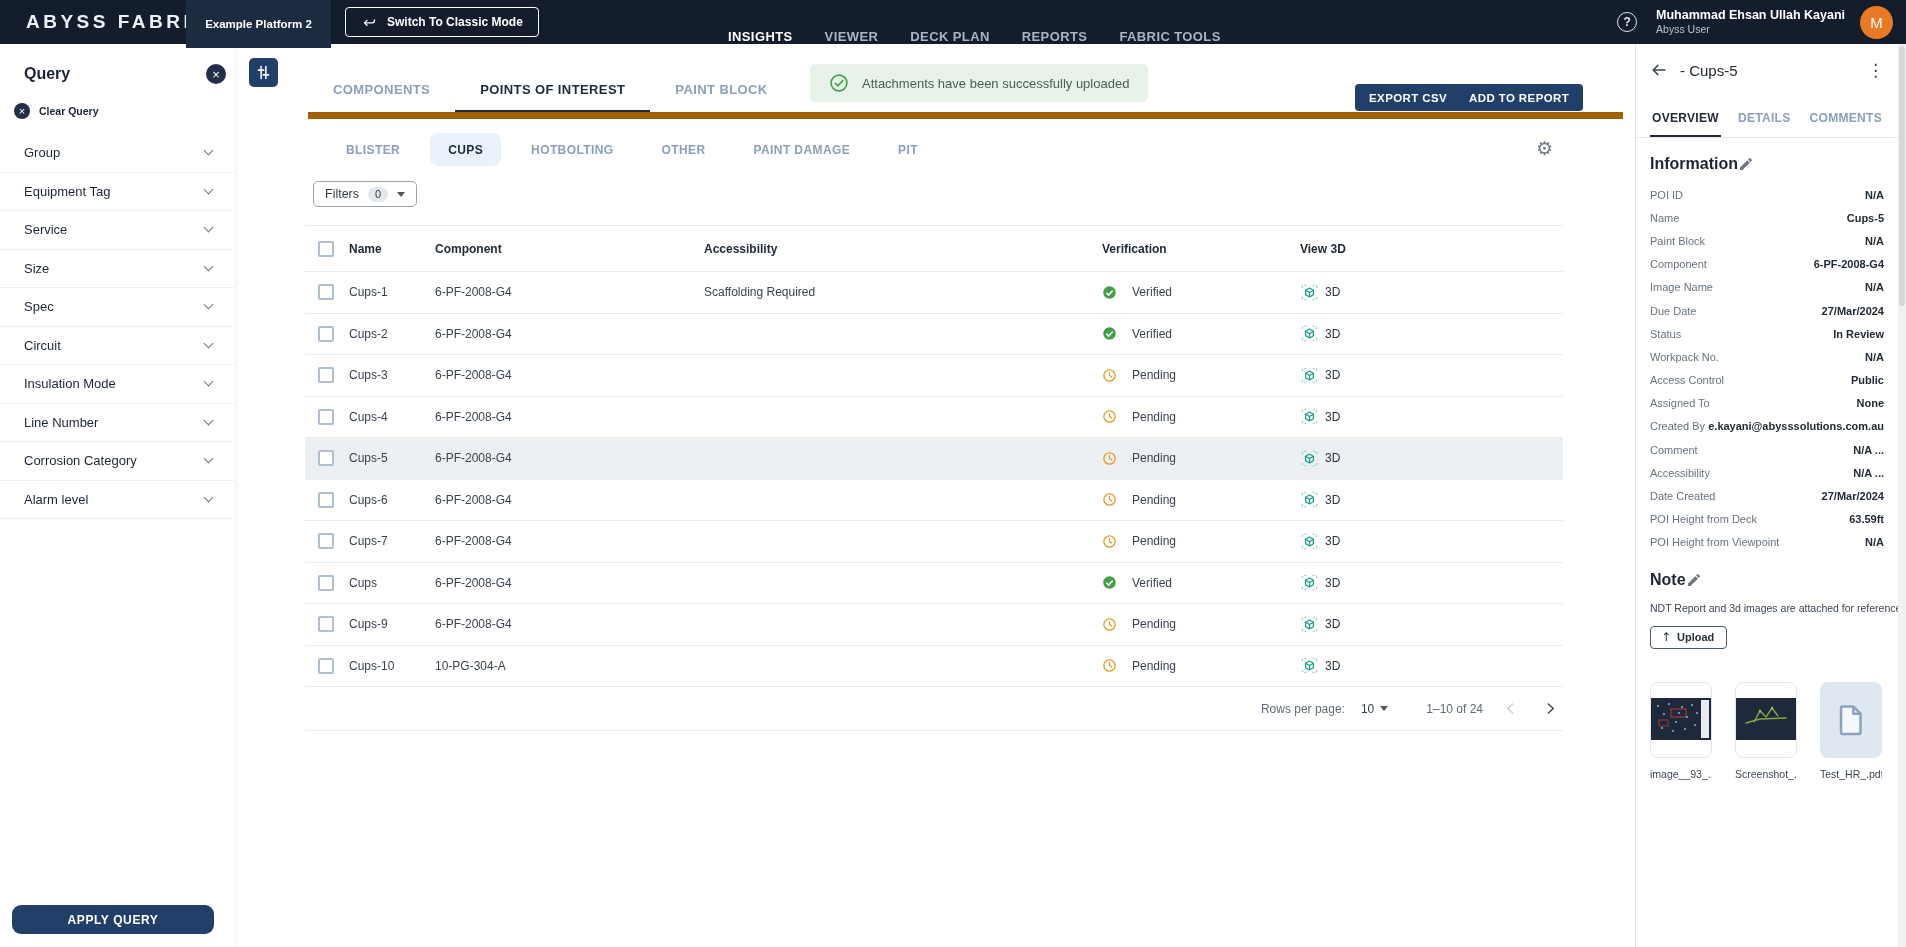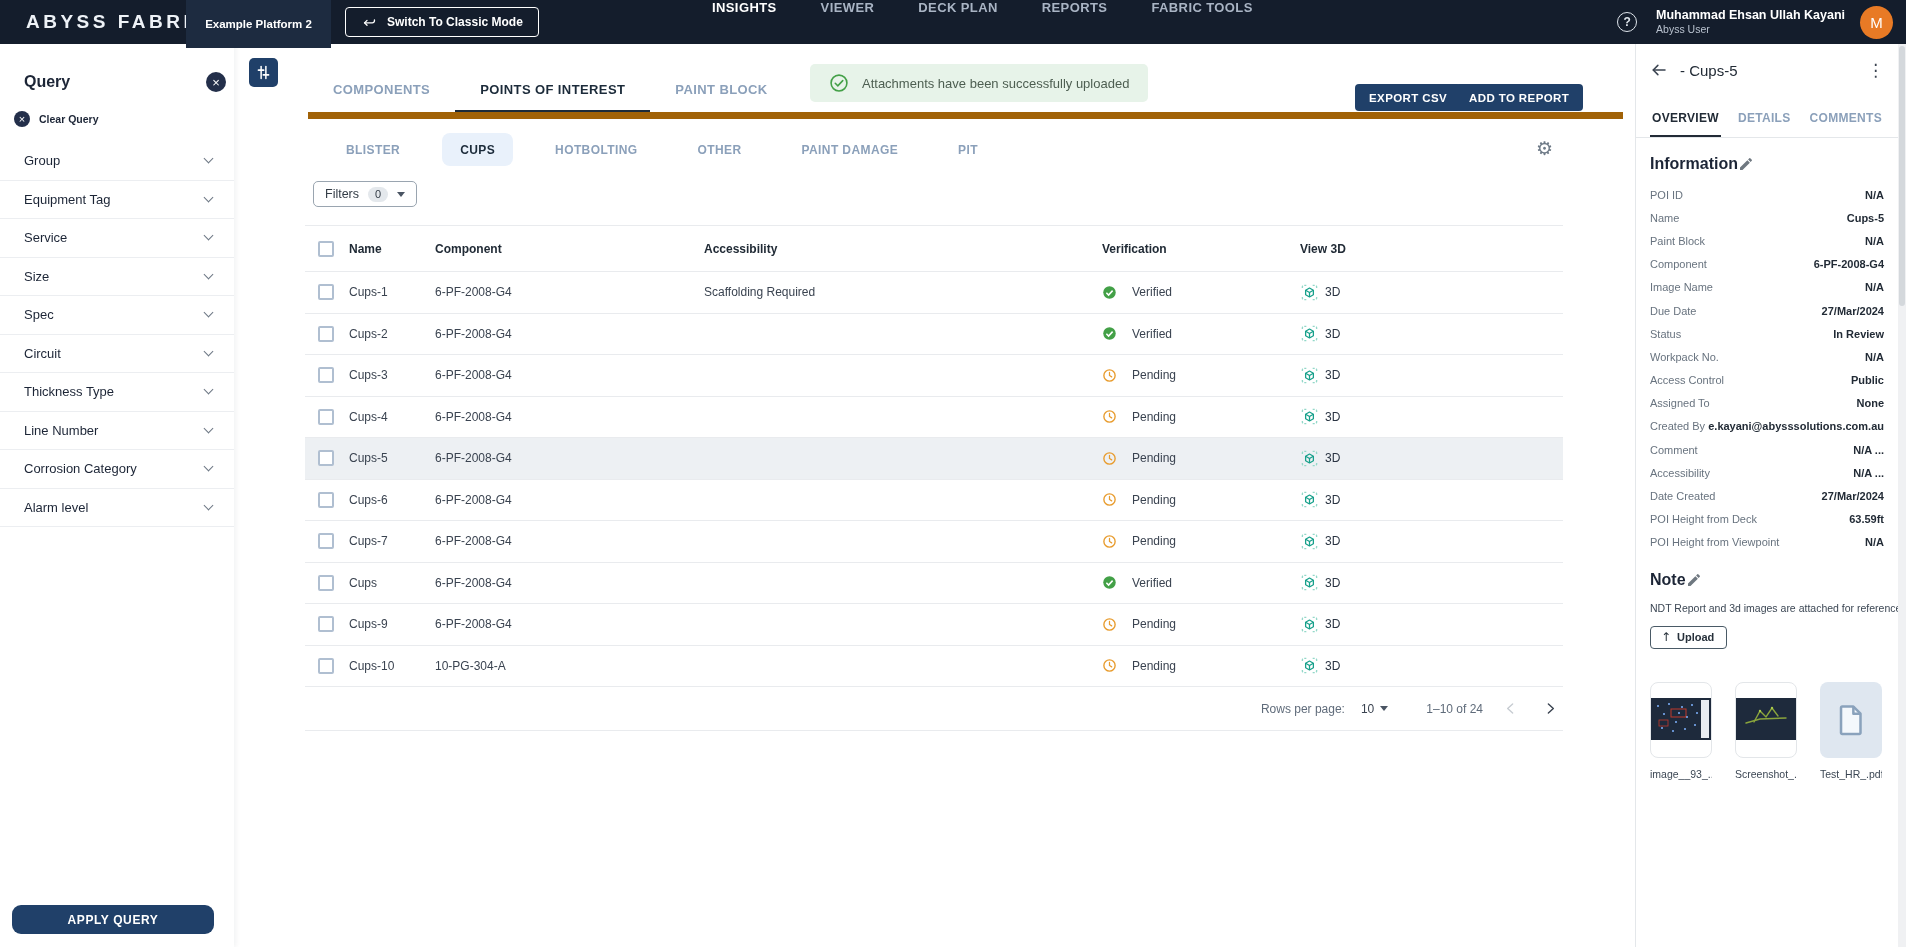--- a/index.html
+++ b/index.html
@@ -2,32 +2,32 @@
 <html><head>
 <meta charset="utf-8">
 <style>
   *{box-sizing:border-box;margin:0;padding:0}
   html,body{width:1906px;height:947px;overflow:hidden;font-family:"Liberation Sans",sans-serif;background:#fff}
   
   .topbar{position:fixed;left:0;top:0;width:1906px;height:44px;background:#141d2c;z-index:60}
   .logo{position:absolute;left:26px;top:11px;color:#eef2f7;font-size:19px;font-weight:600;letter-spacing:3.5px;white-space:nowrap}
   .platform-tab{position:absolute;left:186px;top:0;width:145px;height:48px;background:#1d2b40;display:flex;align-items:center;justify-content:center;color:#fff;font-size:11.5px;font-weight:700}
   .switch-btn{position:absolute;left:345px;top:7px;height:30px;border:1px solid #fff;border-radius:4px;display:flex;align-items:center;gap:9px;padding:0 15px;color:#fff;font-size:12px;font-weight:700;background:transparent;cursor:pointer}
-  .nav{position:absolute;left:712px;top:0;height:44px;display:flex;align-items:flex-start;gap:44px}
+  .nav{position:absolute;left:728px;top:0;height:44px;display:flex;align-items:flex-end;gap:32px}
   .nav-item{color:#a9b4c4;font-size:13px;font-weight:700;letter-spacing:.4px;cursor:pointer;white-space:nowrap}
   .nav-item.active{color:#fff}
   .top-right{position:absolute;right:13px;top:0;height:44px;display:flex;align-items:center;gap:15px}
   .help{width:20px;height:20px;border:1.6px solid #dfe5ec;border-radius:50%;color:#dfe5ec;font-size:12px;font-weight:700;display:flex;align-items:center;justify-content:center;cursor:pointer}
   .user-block{line-height:1.25;margin-left:4px}
   .user-name{color:#fff;font-size:12.5px;font-weight:700;white-space:nowrap}
   .user-role{color:#b9c2cf;font-size:10.5px}
   .avatar{width:33px;height:33px;border-radius:50%;background:#e87a25;color:#fff;font-size:15px;font-weight:500;display:flex;align-items:center;justify-content:center;cursor:pointer}
   
   .sidebar{position:fixed;left:0;top:44px;width:234px;height:903px;background:#fff;box-shadow:2px 0 5px rgba(20,30,50,.06);z-index:20}
-  .sb-header{display:flex;align-items:center;justify-content:space-between;padding:28px 8px 0 24px}
+  .sb-header{display:flex;align-items:center;justify-content:space-between;padding:20px 8px 0 24px}
   .sb-title{font-size:16px;font-weight:700;color:#1c2536}
   .circle-x{width:20px;height:20px;background:#232f4a;border-radius:50%;color:#fff;font-size:13px;line-height:1;display:flex;align-items:center;justify-content:center;cursor:pointer}
   .clear-row{display:flex;align-items:center;gap:9px;margin:19px 0 0 14px;cursor:pointer}
   .circle-x.small{width:16px;height:16px;font-size:11px}
   .clear-label{font-size:10.5px;font-weight:600;color:#1c2536}
   .filter-list{margin-top:15px}
   .filter-row{height:38.5px;display:flex;align-items:center;justify-content:space-between;padding:0 22px 0 24px;border-bottom:1px solid #eceef1;cursor:pointer}
   .filter-row:first-child{border-top:none}
   .filter-label{font-size:13px;color:#1c2536}
   .chev{width:7px;height:7px;border-right:1.6px solid #6d7784;border-bottom:1.6px solid #6d7784;transform:rotate(45deg);margin-top:-4px}
@@ -37,21 +37,21 @@
   .filter-toggle{position:absolute;left:15px;top:14px;width:29px;height:29px;background:#204069;border:none;border-radius:5px;display:flex;align-items:center;justify-content:center;cursor:pointer}
   .main-header{position:absolute;left:74px;top:0;width:1315px;height:75px;border-bottom:7px solid #a16207}
   .main-tabs{position:absolute;left:0;bottom:0;height:46px;display:flex}
   .main-tab{padding:0 25px;display:flex;align-items:center;font-size:13px;font-weight:700;letter-spacing:.4px;color:#8ba0ba;cursor:pointer;white-space:nowrap}
   .main-tab.active{color:#1c2b3a;box-shadow:inset 0 -2px 0 #1c2b3a}
   .toast{position:absolute;left:576px;top:20px;height:38px;background:#e7f3e9;border-radius:5px;display:flex;align-items:center;gap:13px;padding:0 19px;z-index:5}
   .toast-text{font-size:13px;color:#4d5e51}
   .btn{position:absolute;top:40px;height:27px;background:#204069;border:none;border-radius:4px;color:#fff;font-size:11.5px;font-weight:700;letter-spacing:.4px;padding:0 14px;display:flex;align-items:center;cursor:pointer;font-family:"Liberation Sans",sans-serif;white-space:nowrap}
   .btn-export{left:1121px}
   .btn-add{left:1221px}
-  .subtabs{position:absolute;left:94px;top:89px;height:33px;display:flex;gap:24px}
+  .subtabs{position:absolute;left:94px;top:89px;height:33px;display:flex;gap:12px}
   .subtab{height:33px;padding:0 18px;display:flex;align-items:center;font-size:12px;font-weight:700;letter-spacing:.4px;color:#8ba0ba;border-radius:8px;cursor:pointer;white-space:nowrap}
   .subtab.active{background:#e9f1fb;color:#1c2b3a}
   .gear{position:absolute;right:82px;top:95px;font-size:19px;color:#6e7a87;font-family:"DejaVu Sans",sans-serif;cursor:pointer;line-height:1}
   .filters-btn{position:absolute;left:79px;top:137px;height:26px;border:1px solid #9aa5b0;border-radius:5px;background:#fff;display:flex;align-items:center;gap:9px;padding:0 11px;font-size:12.5px;color:#333c46;cursor:pointer;font-family:"Liberation Sans",sans-serif}
   .badge{background:#e4e8ec;border-radius:9px;padding:1.5px 7px;font-size:11px;color:#333c46}
   .caret{width:0;height:0;border-left:4px solid transparent;border-right:4px solid transparent;border-top:5px solid #4a5563}
   
   .table{position:absolute;left:71px;top:181px;width:1258px}
   .trow{display:grid;grid-template-columns:44px 86px 269px 398px 198px 1fr;align-items:center;height:41.5px;border-bottom:1px solid #e9ebee;font-size:12px;color:#3a4350;cursor:pointer}
   .thead{height:47px;border-top:1px solid #e9ebee;font-weight:700;color:#212b36;cursor:default}
@@ -215,21 +215,21 @@
       </div>
     <div class="filter-row">
         <span class="filter-label">Spec</span>
         <span class="chev"></span>
       </div>
     <div class="filter-row">
         <span class="filter-label">Circuit</span>
         <span class="chev"></span>
       </div>
     <div class="filter-row">
-        <span class="filter-label">Thickness Type</span>
+        <span class="filter-label">Insulation Mode</span>
         <span class="chev"></span>
       </div>
     <div class="filter-row">
         <span class="filter-label">Line Number</span>
         <span class="chev"></span>
       </div>
     <div class="filter-row">
         <span class="filter-label">Corrosion Category</span>
         <span class="chev"></span>
       </div>

